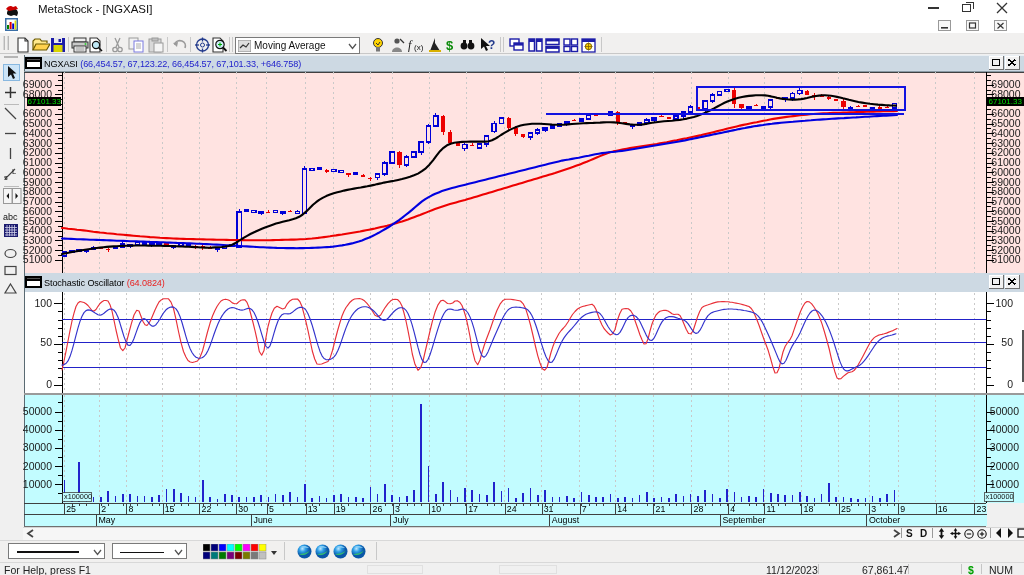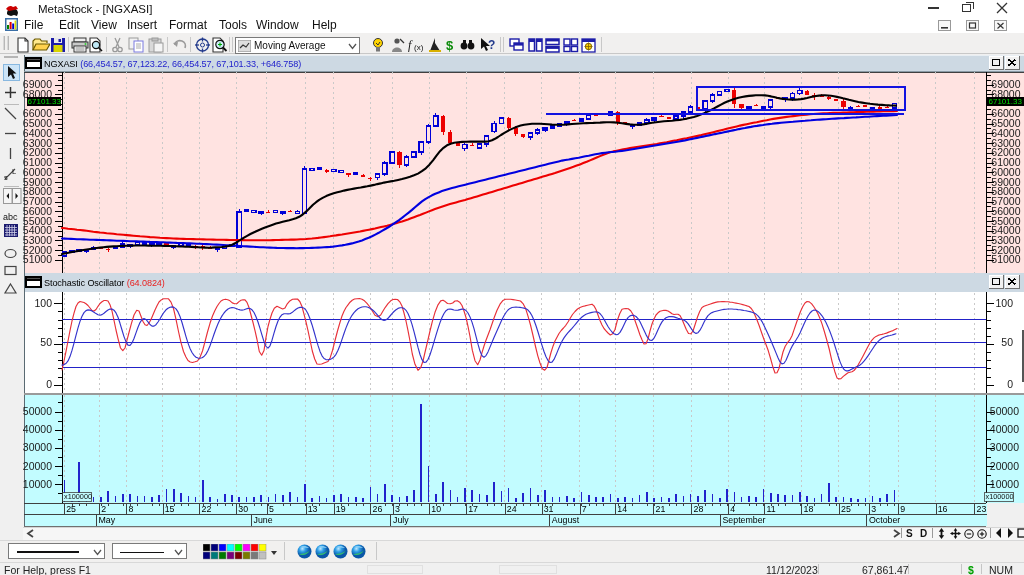--- a/index.html
+++ b/index.html
@@ -25,30 +25,20 @@
 <div class="abs" style="left:0;top:17px;width:1024px;height:16px;background:#ffffff;"></div>
 <div class="abs" style="left:5px;top:17px;width:13px;height:13px;">
 <svg width="13" height="13">
         <rect x="0" y="0" width="13" height="13" fill="#3a6ea5"></rect>
         <rect x="1.5" y="1.5" width="10" height="10" fill="#fff"></rect>
         <rect x="2" y="7" width="2" height="4" fill="#008000"></rect>
         <rect x="4.6" y="4" width="2" height="7" fill="#d00"></rect>
         <rect x="7.2" y="5.5" width="2" height="5.5" fill="#00c"></rect>
         <rect x="9.6" y="2.5" width="1.6" height="9" fill="#dd0"></rect>
       </svg>
-</div>
-<div class="abs" style="left:0;top:18px;width:1024px;height:15px;font-size:12px;color:#111;">
-<span class="abs" style="left:24px;">File</span>
-      <span class="abs" style="left:59px;">Edit</span>
-<span class="abs" style="left:91px;">View</span>
-      <span class="abs" style="left:127px;">Insert</span>
-<span class="abs" style="left:169px;">Format</span>
-      <span class="abs" style="left:219px;">Tools</span>
-<span class="abs" style="left:256px;">Window</span>
-      <span class="abs" style="left:312px;">Help</span>
 </div>
 <svg class="abs" style="left:938px;top:20px;" width="86" height="12">
       <g fill="#f8f8f8" stroke="#999" stroke-width="1">
         <rect x="0.5" y="0.5" width="12" height="10"></rect>
         <rect x="28.5" y="0.5" width="12" height="10"></rect>
         <rect x="56.5" y="0.5" width="12" height="10"></rect>
       </g>
       <rect x="3" y="7" width="7" height="1.6" fill="#333"></rect>
       <rect x="31.5" y="3" width="6" height="5" fill="none" stroke="#333" stroke-width="1.2"></rect>
       <path d="M59.5,3 L65.5,8.5 M65.5,3 L59.5,8.5" stroke="#333" stroke-width="1.2" fill="none"></path>

